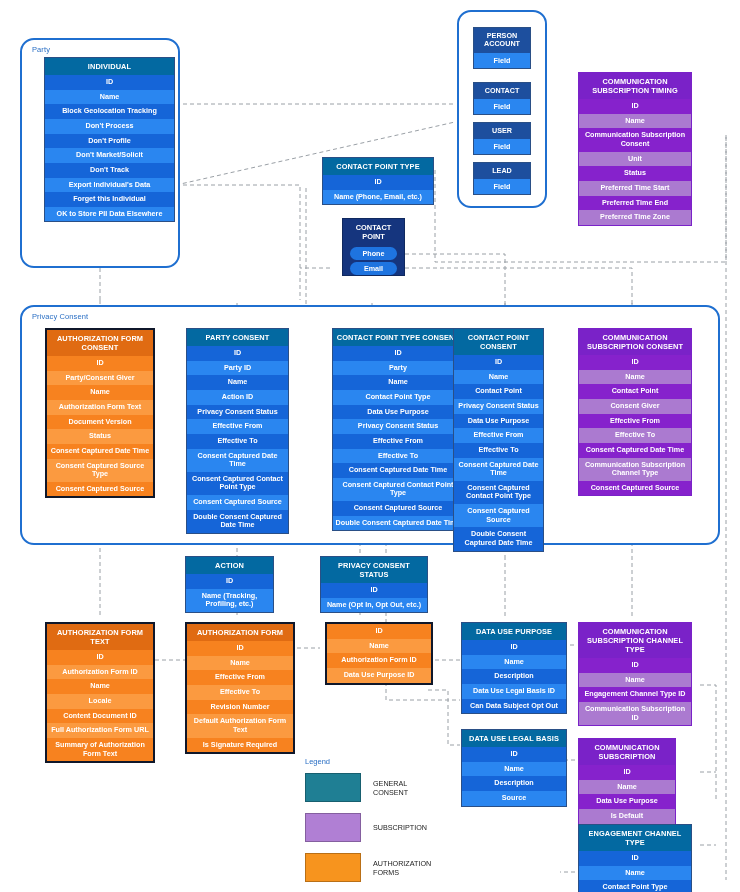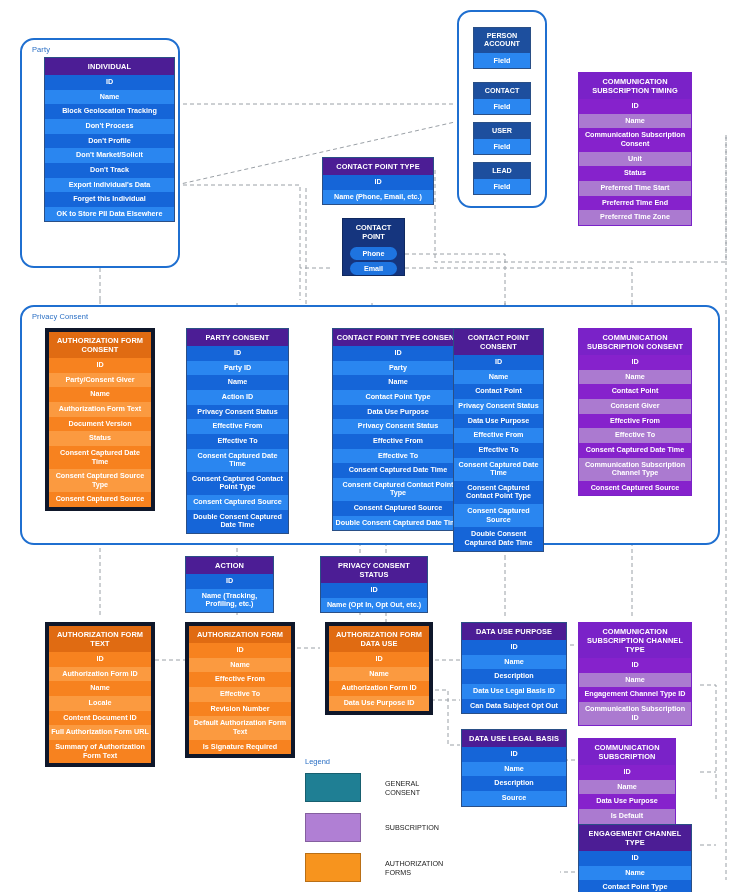--- a/index.html
+++ b/index.html
@@ -24,29 +24,29 @@
   .ent { position:absolute; }
   .ent .hdr {
     text-align:center; color:#fff; font-weight:bold; font-size:7.4px;
     padding:4px 2px; line-height:1.22; letter-spacing:.1px;
   }
   .ent .row {
     text-align:center; color:#fff; font-weight:bold; font-size:7.2px;
     padding:3px 2px; line-height:1.2;
   }
   
-  .blue .hdr { background:#4c1d95; }
+  .blue .hdr { background:#0369a1; }
   .blue .row.a { background:#1565d8; }
   .blue .row.b { background:#2a86f0; }
   .blue { border:1px solid #2a4f86; }
   
   .orange .hdr { background:#e06b12; }
   .orange .row.a { background:#f7821f; }
   .orange .row.b { background:#fb9a40; }
-  .orange { border:4px solid #0f172a; }
+  .orange { border:2px solid #0f172a; }
   
   .purple .hdr { background:#7a22c8; }
   .purple .row.a { background:#8622cc; }
   .purple .row.b { background:#ab7ad0; }
   .purple { border:1px solid #7a22c8; }
 
   
   .cp-box {
     position:absolute; background:#15357e; border:1px solid #10295f;
   }
@@ -64,21 +64,21 @@
   .obj .t { background:#1d4f9e; color:#fff; font-weight:bold; font-size:7.2px;
             text-align:center; padding:4px 2px; line-height:1.18; }
   .obj .f { background:#2a86f0; color:#fff; font-weight:bold; font-size:7.2px;
             text-align:center; padding:3px 2px; }
 
   
   .legend { position:absolute; }
   .legend-title { font-size:7.5px; color:#2a6fc4; margin-bottom:7px; }
   .legend-row { display:flex; align-items:center; margin-bottom:11px; }
   .sw { width:56px; height:29px; border:1px solid rgba(0,0,0,.25); }
-  .legend-text { font-size:7.2px; color:#222; margin-left:24px; line-height:1.25; white-space:pre-line; }
+  .legend-text { font-size:7.2px; color:#222; margin-left:12px; line-height:1.25; white-space:pre-line; }
 </style>
 </head>
 <body>
 
 <div id="canvas">
 
   <svg id="wires">
     <g stroke="#9aa0a6" stroke-width="1" fill="none" stroke-dasharray="4,3">
 
       <path d="M176,104 L455,104"></path>
@@ -290,21 +290,20 @@
     <div class="row a">ID</div>
     <div class="row b">Name</div>
     <div class="row a">Effective From</div>
     <div class="row b">Effective To</div>
     <div class="row a">Revision Number</div>
     <div class="row b">Default Authorization Form Text</div>
     <div class="row a">Is Signature Required</div>
   </div>
 
   <div class="ent orange" style="left:325px; top:622px; width:108px;">
-    <div class="hdr">AUTHORIZATION FORM DATA USE</div>
     <div class="row a">ID</div>
     <div class="row b">Name</div>
     <div class="row a">Authorization Form ID</div>
     <div class="row b">Data Use Purpose ID</div>
   </div>
 
   <div class="ent blue" style="left:461px; top:622px; width:106px;">
     <div class="hdr">DATA USE PURPOSE</div>
     <div class="row a">ID</div>
     <div class="row b">Name</div>

